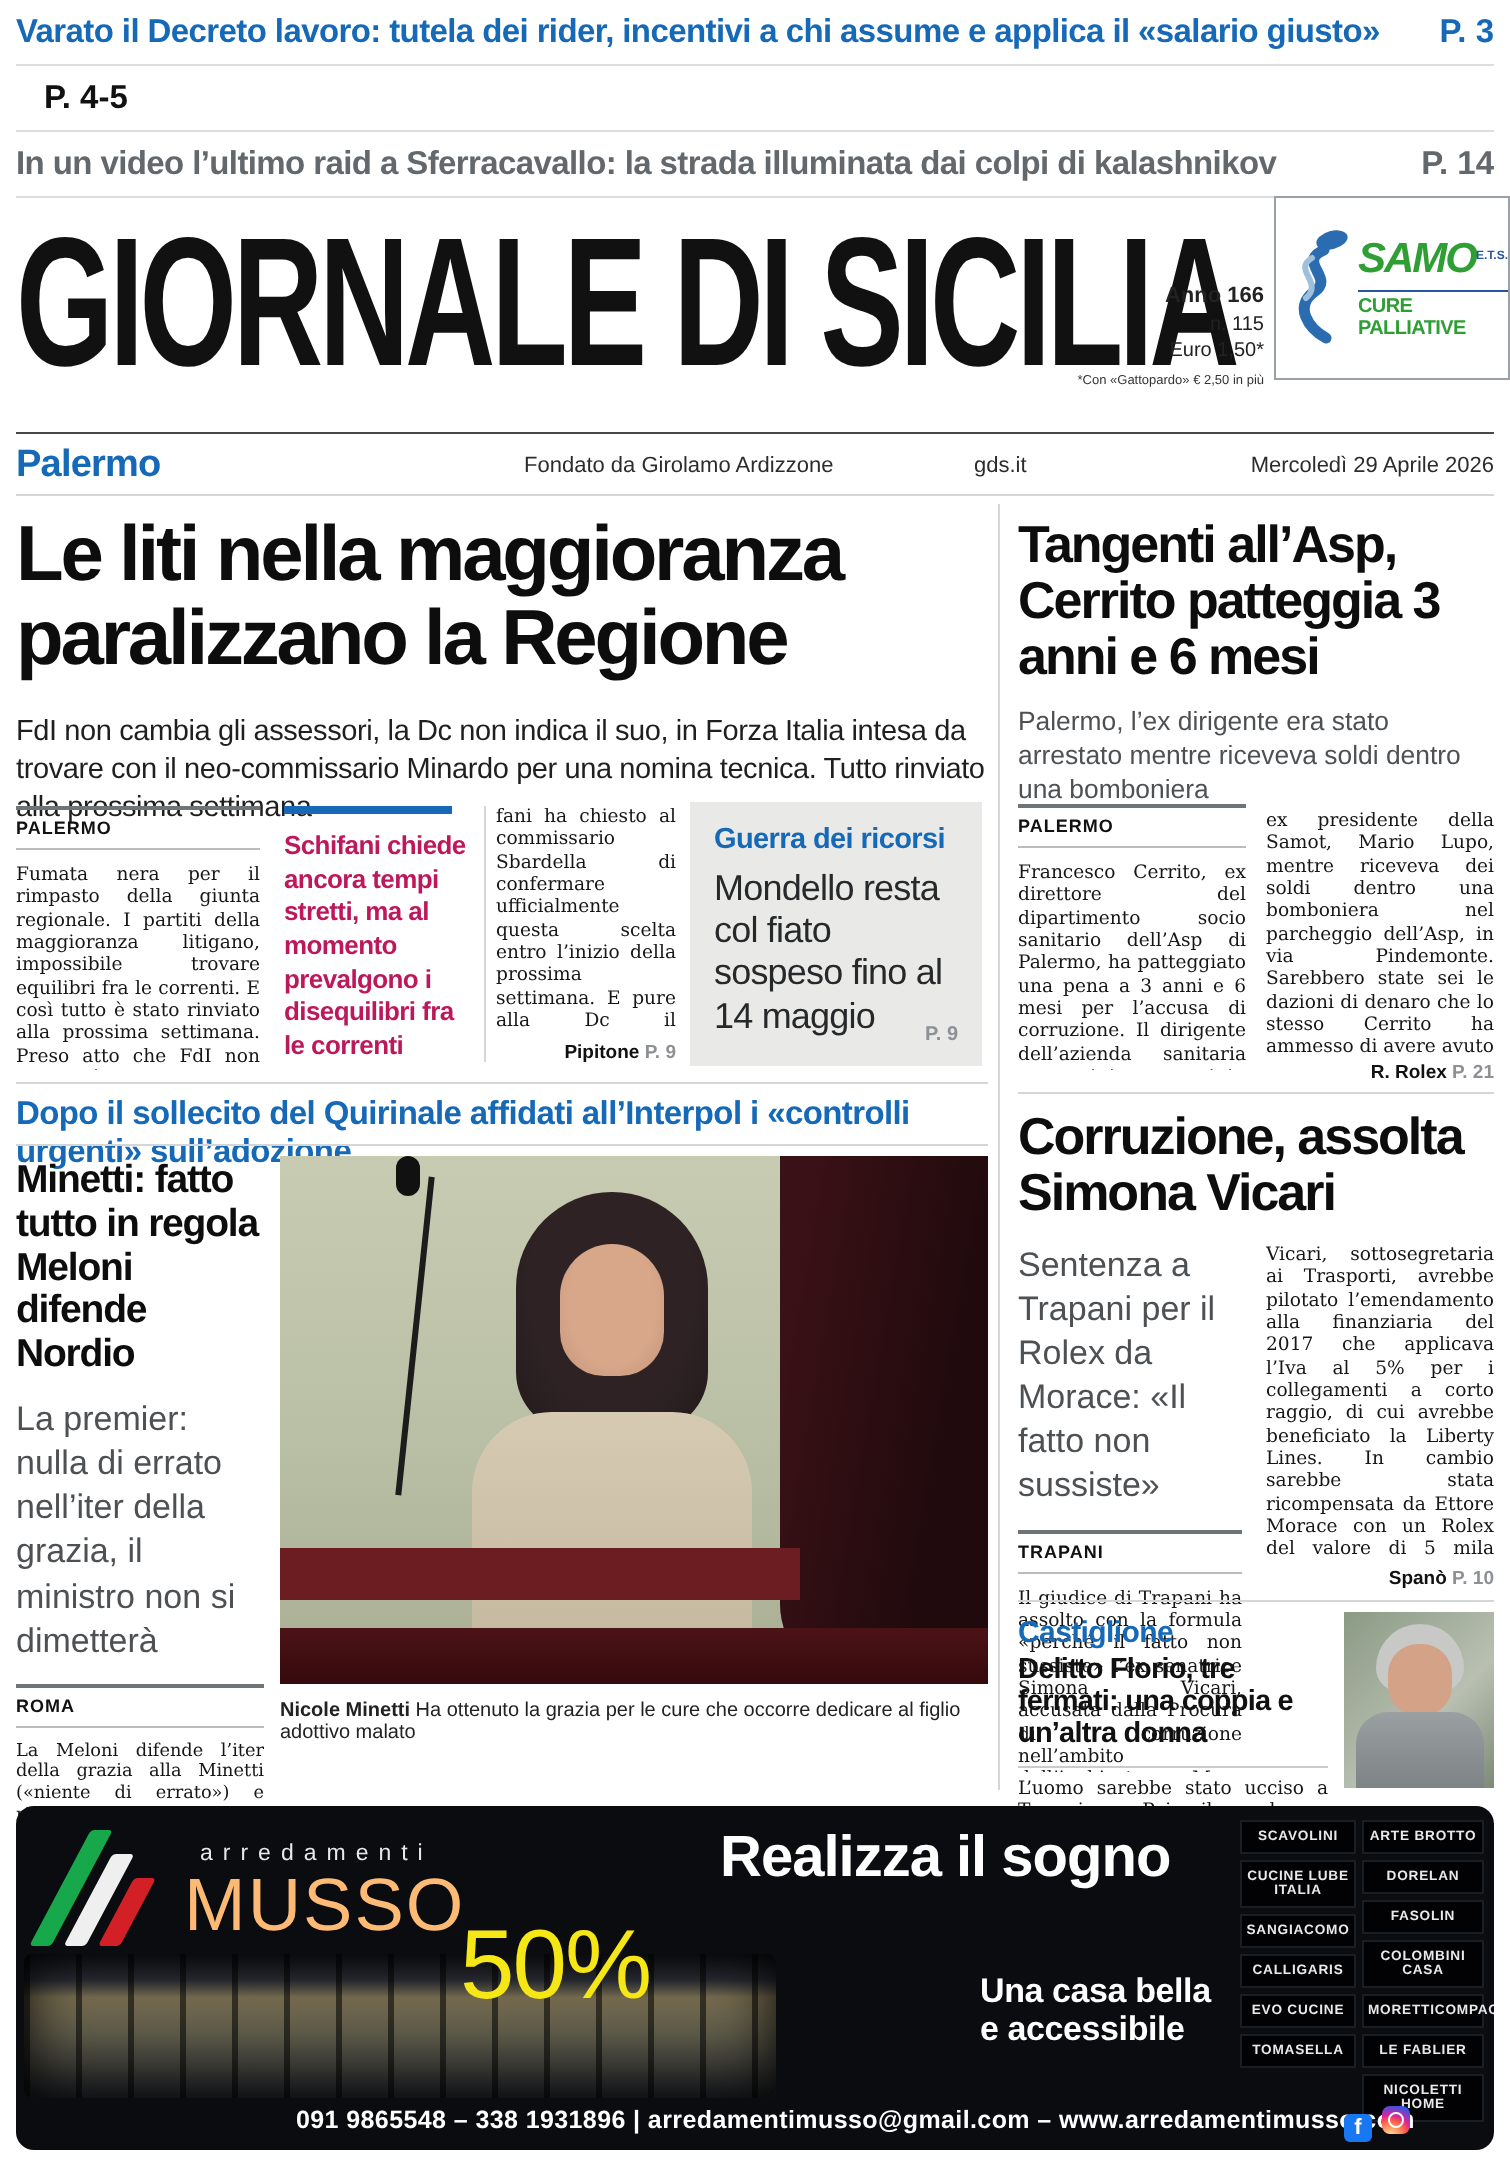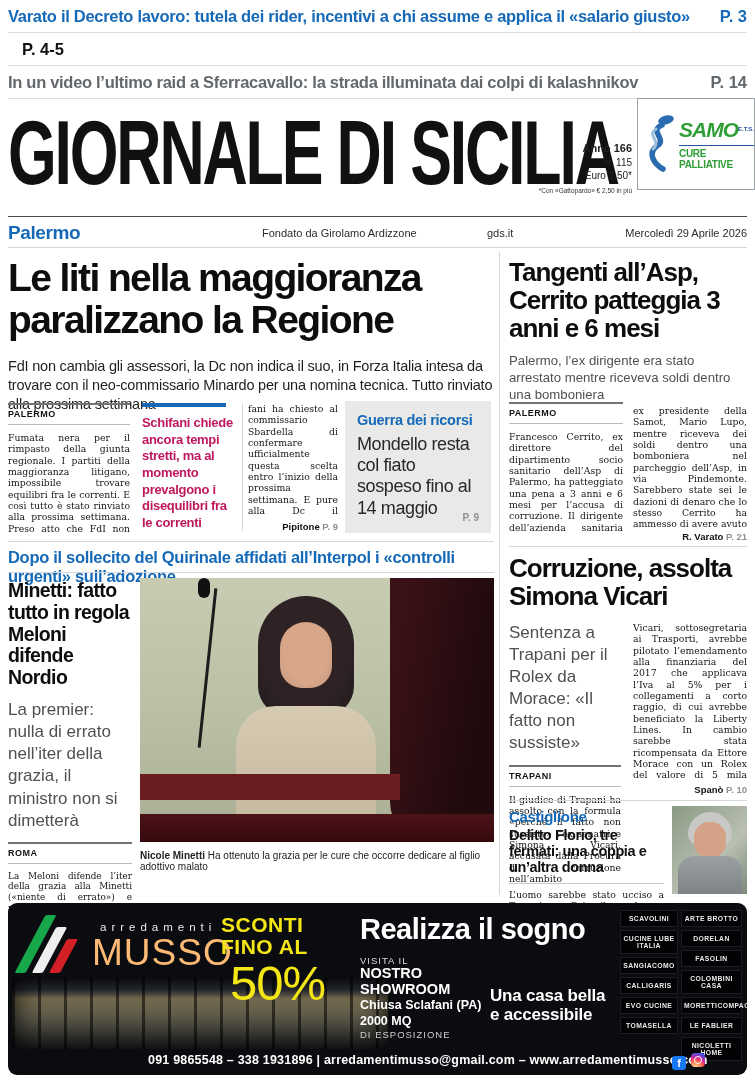--- a/index.html
+++ b/index.html
@@ -184,21 +184,21 @@
 
 <div class="abs h-right" style="left:509px;top:258px;width:238px;">Tangenti all’Asp, Cerrito patteggia 3 anni e 6 mesi</div>
 <div class="abs standfirst" style="left:509px;top:352px;width:238px;font-size:13.2px;">Palermo, l’ex dirigente era stato arrestato mentre riceveva soldi dentro una bomboniera</div>
 
 <div class="abs" style="left:509px;top:402px;width:114px;">
   <div class="kicker">PALERMO</div>
   <div class="serif body-txt" style="height:104px;overflow:hidden;">Francesco Cerrito, ex direttore del dipartimento socio sanitario dell’Asp di Palermo, ha patteggiato una pena a 3 anni e 6 mesi per l’accusa di corruzione. Il dirigente dell’azienda sanitaria era stato arrestato dagli agenti della squadra mobile insieme al commercialista ed</div>
 </div>
 <div class="abs" style="left:633px;top:405px;width:114px;">
   <div class="serif body-txtAnche" style="font-family:'DejaVu Serif',serif;text-align:justify;font-size:9.3px;line-height:1.22;height:122px;overflow:hidden;">ex presidente della Samot, Mario Lupo, mentre riceveva dei soldi dentro una bomboniera nel parcheggio dell’Asp, in via Pindemonte. Sarebbero state sei le dazioni di denaro che lo stesso Cerrito ha ammesso di avere avuto in cambio di agevolazioni nelle pratiche di liquidazione del denaro destinato alla Samot.</div>
-  <div class="byline"><span class="n">R. Varato</span> <span class="pg">P. 21</span></div>
+  <div class="byline"><span class="n">R. Rolex</span> <span class="pg">P. 21</span></div>
 </div>
 
 <div class="rule" style="left:509px;top:546px;width:238px;"></div>
 
 <div class="abs h-right" style="left:509px;top:554px;width:238px;">Corruzione, assolta Simona Vicari</div>
 
 <div class="abs" style="left:509px;top:622px;width:112px;">
   <div class="standfirst">Sentenza a Trapani per il Rolex da Morace: «Il fatto non sussiste»</div>
   <div class="kicker" style="margin-top:10px;">TRAPANI</div>
   <div class="serif body-txt" style="height:92px;overflow:hidden;">Il giudice di Trapani ha assolto con la formula «perché il fatto non sussiste» l’ex senatrice Simona Vicari, accusata dalla Procura di corruzione nell’ambito dell’inchiesta Mare Monstrum sui contributi pubblici ai collegamenti navali. Secondo il pm,</div>
@@ -223,35 +223,23 @@
 </div>
 
 <div class="abs ad" style="left:8px;top:903px;width:739px;height:172px;">
   <div class="abs building" style="left:4px;top:74px;width:376px;height:72px;"></div>
   <div class="abs" style="left:22px;top:12px;">
     <span class="stripe" style="background:#17a84b;height:58px;"></span><span class="stripe" style="background:#efefef;height:46px;"></span><span class="stripe" style="background:#d32027;height:34px;"></span>
   </div>
   <div class="abs ad-arredamenti" style="left:92px;top:18px;">arredamenti</div>
   <div class="abs ad-musso" style="left:84px;top:32px;">MUSSO</div>
 
-  <div class="abs ad-sconti" style="left:213px;top:11px;">
-    <div>SCONTI</div>
-    <div>FINO AL</div>
-  </div>
   <div class="abs ad-50" style="left:222px;top:52px;">50%</div>
 
   <div class="abs ad-realizza" style="left:352px;top:10px;width:262px;">Realizza il sogno</div>
-  <div class="abs" style="left:352px;top:52px;">
-    <div class="ad-visita">VISITA IL</div>
-    <div class="ad-show">NOSTRO</div>
-    <div class="ad-show">SHOWROOM</div>
-    <div class="ad-loc">Chiusa Sclafani (PA)</div>
-    <div class="ad-loc">2000 MQ</div>
-    <div class="ad-espo">DI ESPOSIZIONE</div>
-  </div>
   <div class="abs ad-casa" style="left:482px;top:84px;">
     <div>Una casa bella</div>
     <div>e accessibile</div>
   </div>
 
   <div class="abs" style="left:612px;top:7px;width:122px;display:flex;gap:3px;">
     <div class="brandcol" style="width:58px;">
       <span class="brandcell">SCAVOLINI</span>
       <span class="brandcell">Cucine Lube Italia</span>
       <span class="brandcell">SANGIACOMO</span>

